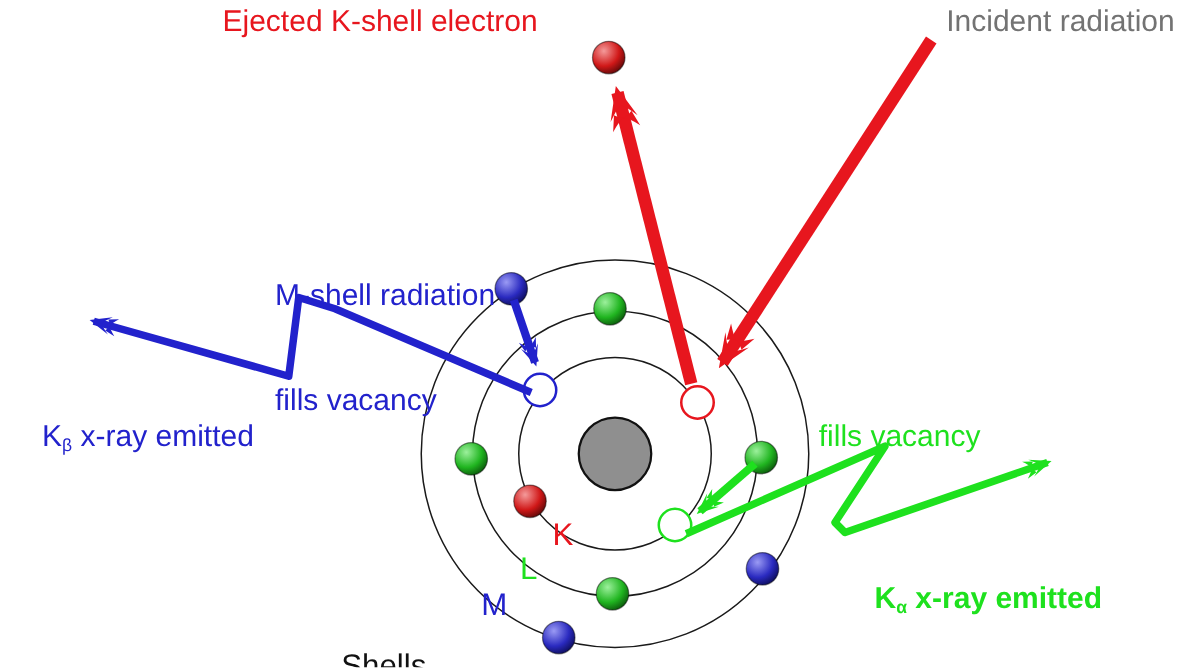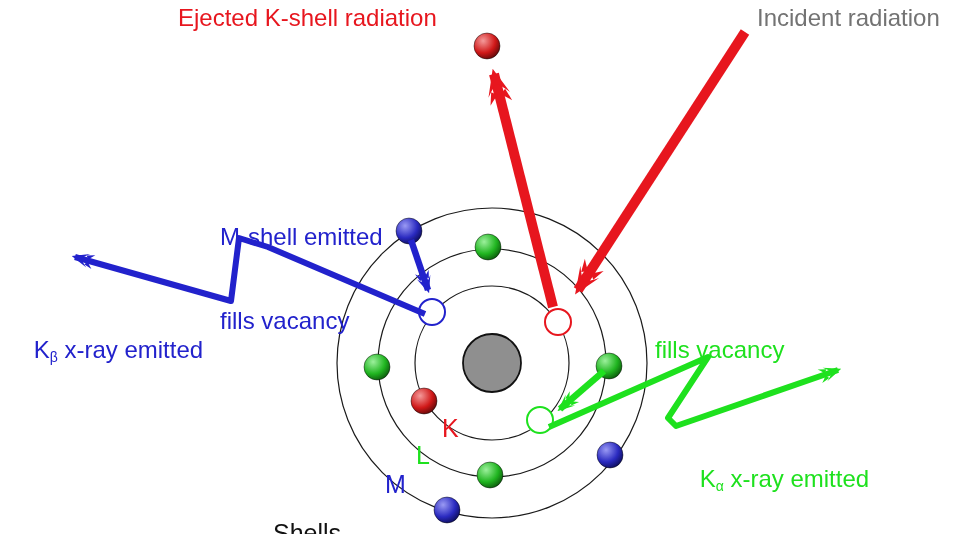--- a/index.html
+++ b/index.html
@@ -65,38 +65,38 @@
       <circle cx="558" cy="322" r="13" fill="#ffffff" stroke="#e7161e" stroke-width="2"></circle>
       <circle cx="540" cy="420" r="13" fill="#ffffff" stroke="#1ee11e" stroke-width="2"></circle>
       <polyline points="745,32 578,290" fill="none" stroke="#e7161e" stroke-width="10" stroke-linejoin="round" stroke-linecap="butt" marker-end="url(#ah-red-large)"></polyline>
       <polyline points="553,307 494,74" fill="none" stroke="#e7161e" stroke-width="10" stroke-linejoin="round" stroke-linecap="butt" marker-end="url(#ah-red-large)"></polyline>
       <polyline points="411,240 428,290" fill="none" stroke="#2222cc" stroke-width="6.5" stroke-linejoin="round" stroke-linecap="butt" marker-end="url(#ah-blue-small)"></polyline>
       <polyline points="425,314 268,247 239,238 231,301 75,257" fill="none" stroke="#2222cc" stroke-width="6" stroke-linejoin="round" stroke-linecap="butt" marker-end="url(#ah-blue-small)"></polyline>
       <polyline points="604,371 560,409" fill="none" stroke="#1ee11e" stroke-width="6.5" stroke-linejoin="round" stroke-linecap="butt" marker-end="url(#ah-green-small)"></polyline>
       <polyline points="549,427 708,357 668,418 676,426 838,370" fill="none" stroke="#1ee11e" stroke-width="6" stroke-linejoin="round" stroke-linecap="butt" marker-end="url(#ah-green-small)"></polyline>
     </svg>
 
-  <div class="lbl" style="left: 178px; top: 4px; color: rgb(231, 22, 30);">Ejected K-shell radiation</div>
+  <div class="lbl" style="left: 178px; top: 4px; color: rgb(231, 22, 30);">Ejected K-shell electron</div>
 
   <div class="lbl" style="left: 757px; top: 4px; color: #737373;">Incident radiation</div>
 
   <div class="lbl twoline" style="left: 220px; top: 167px; color: rgb(34, 34, 204);">
-    <span>M-shell emitted</span>
+    <span>M-shell radiation</span>
     <span>fills vacancy</span>
   </div>
 
   <div class="lbl twoline" style="left: 655px; top: 280px; color: rgb(30, 225, 30);">
     <span>fills vacancy</span>
   </div>
 
   <div class="lbl" style="left: 7px; top: 308px; color: rgb(34, 34, 204);">
     <span>K</span><span class="sub">β</span><span> x-ray emitted</span>
   </div>
 
-  <div class="lbl" style="left: 673px; top: 437px; color: rgb(30, 225, 30);">
+  <div class="lbl" style="left: 673px; top: 437px; color: rgb(30, 225, 30); font-weight: bold;">
     <span>K</span><span class="sub">α</span><span> x-ray emitted</span>
   </div>
 
   <div class="lbl twoline shells" style="left: 243px; top: 466px; width: 128px; color: rgb(17, 17, 17);">
     <span>Shells</span>
     
   </div>
 
   <div class="lbl letter" style="left: 442px; top: 416px; color: rgb(231, 22, 30);">K</div>
   <div class="lbl letter" style="left: 416px; top: 443px; color: rgb(30, 225, 30);">L</div>

